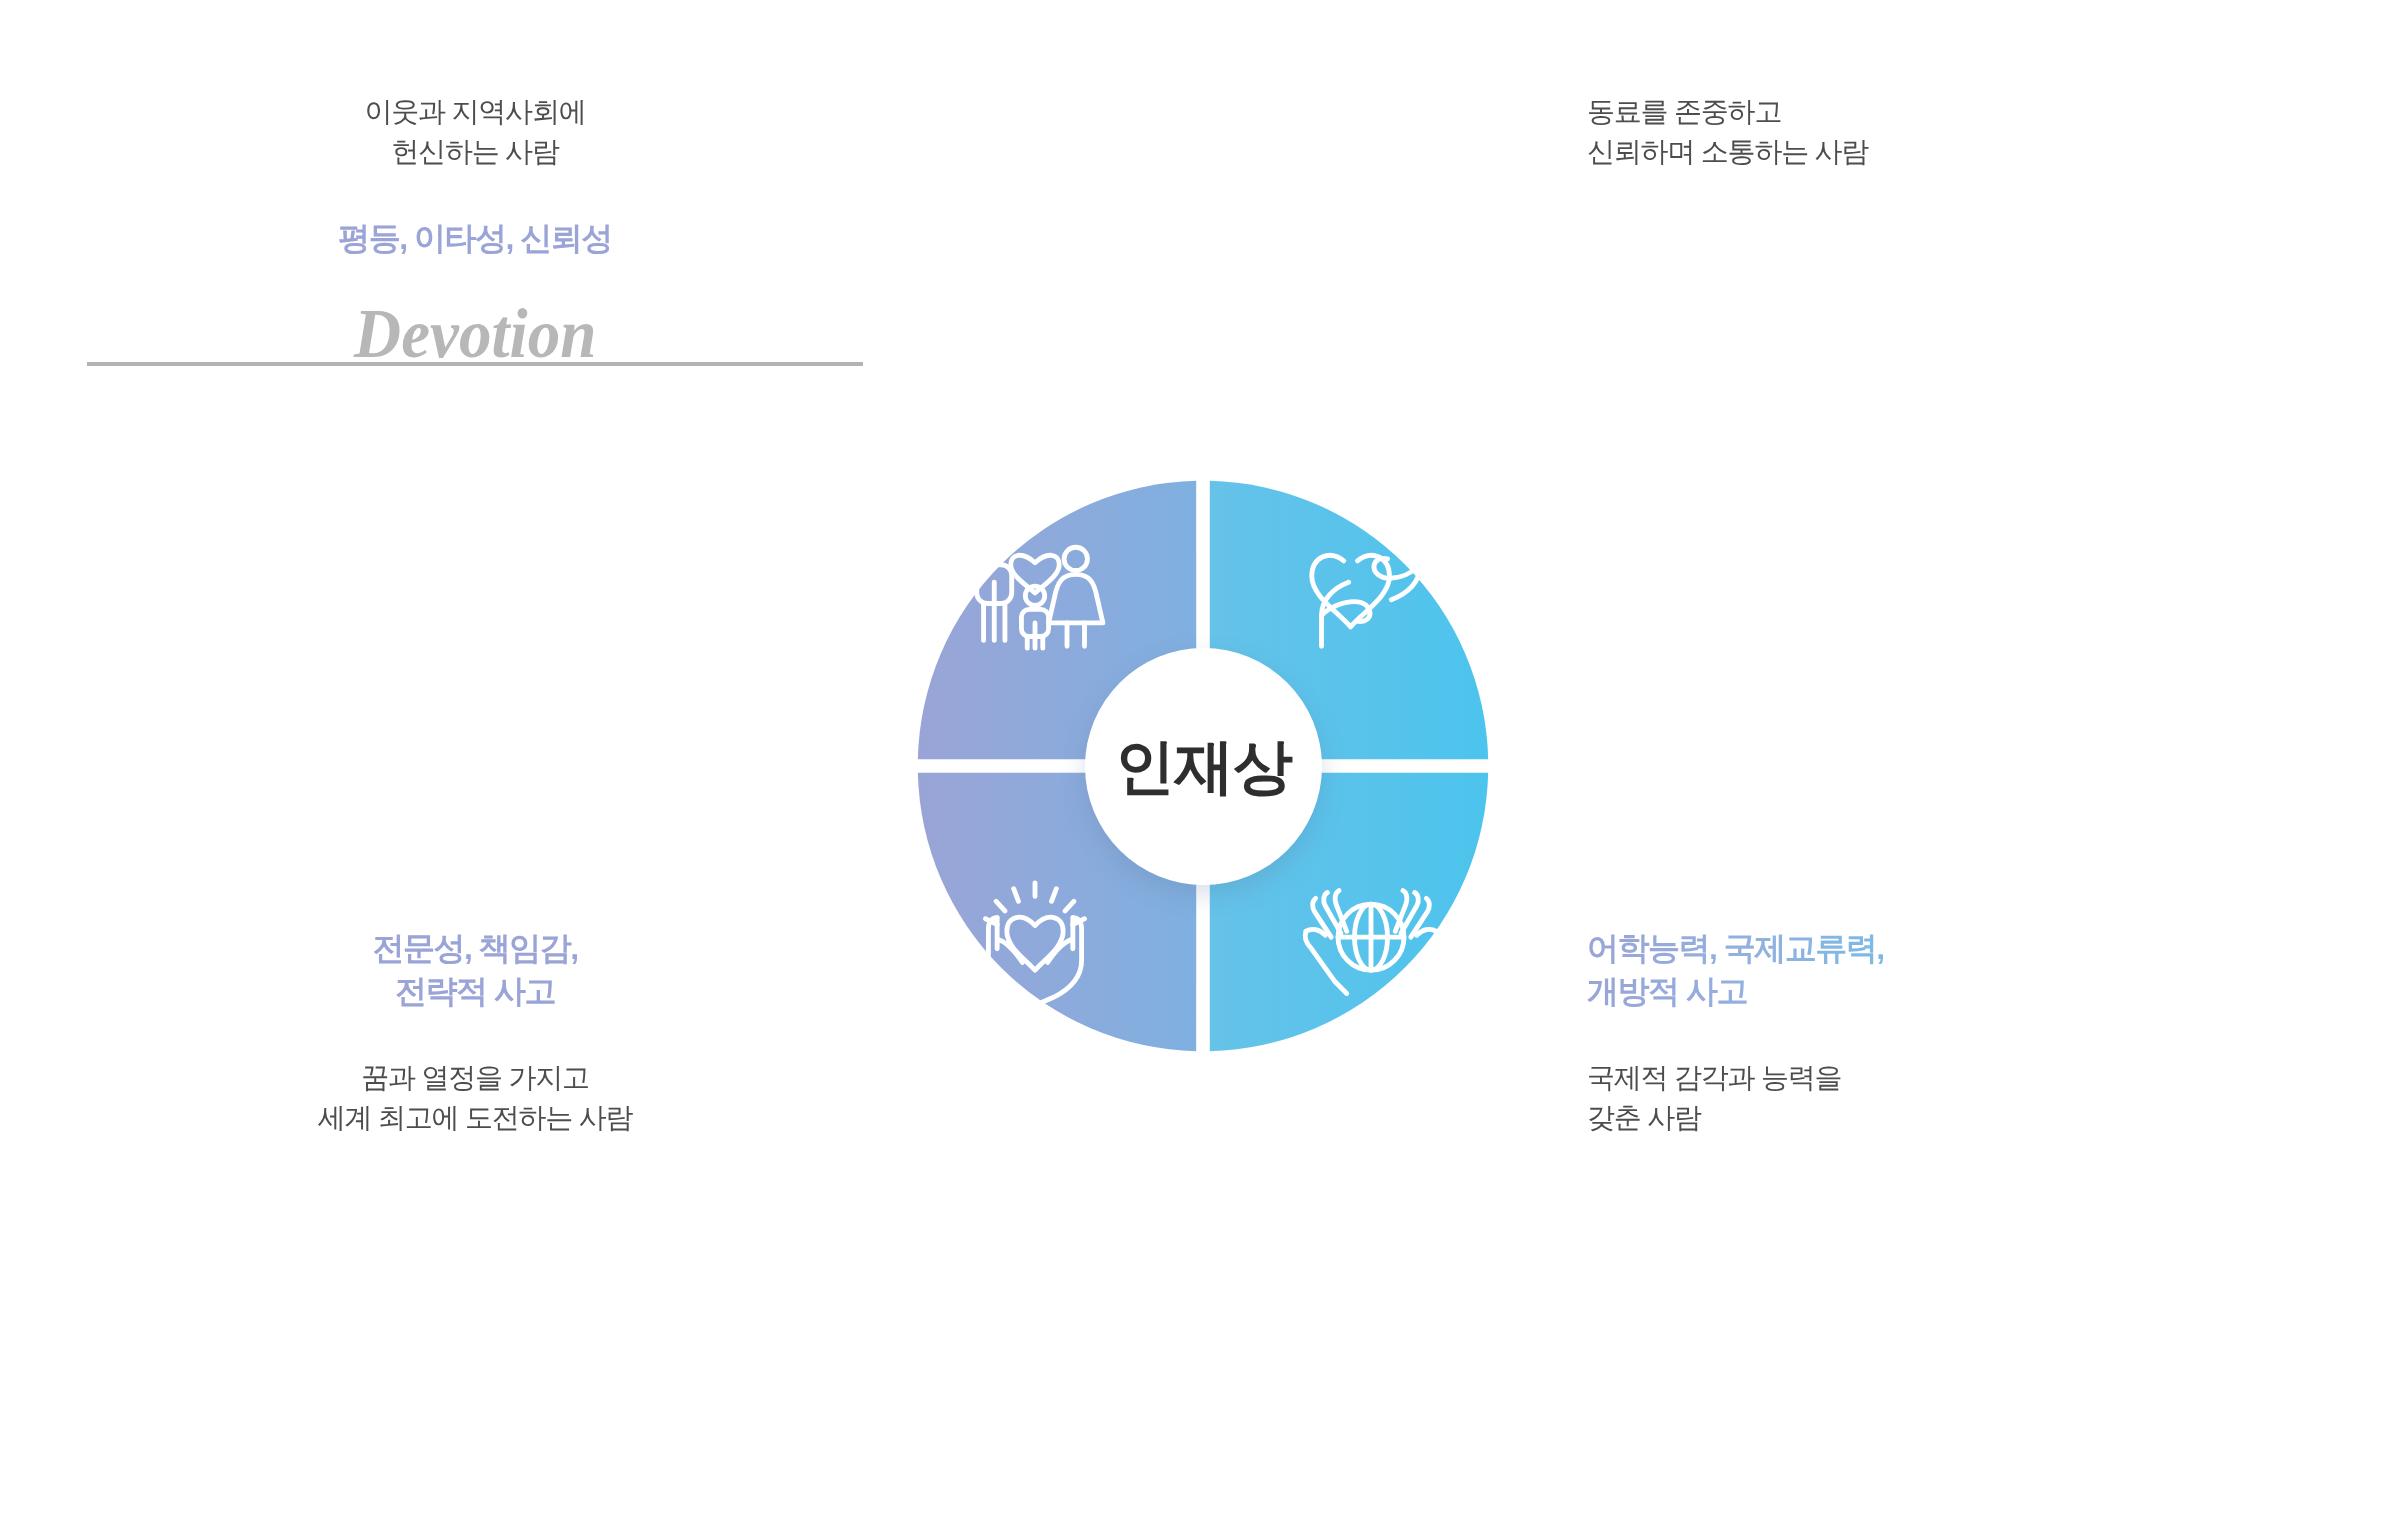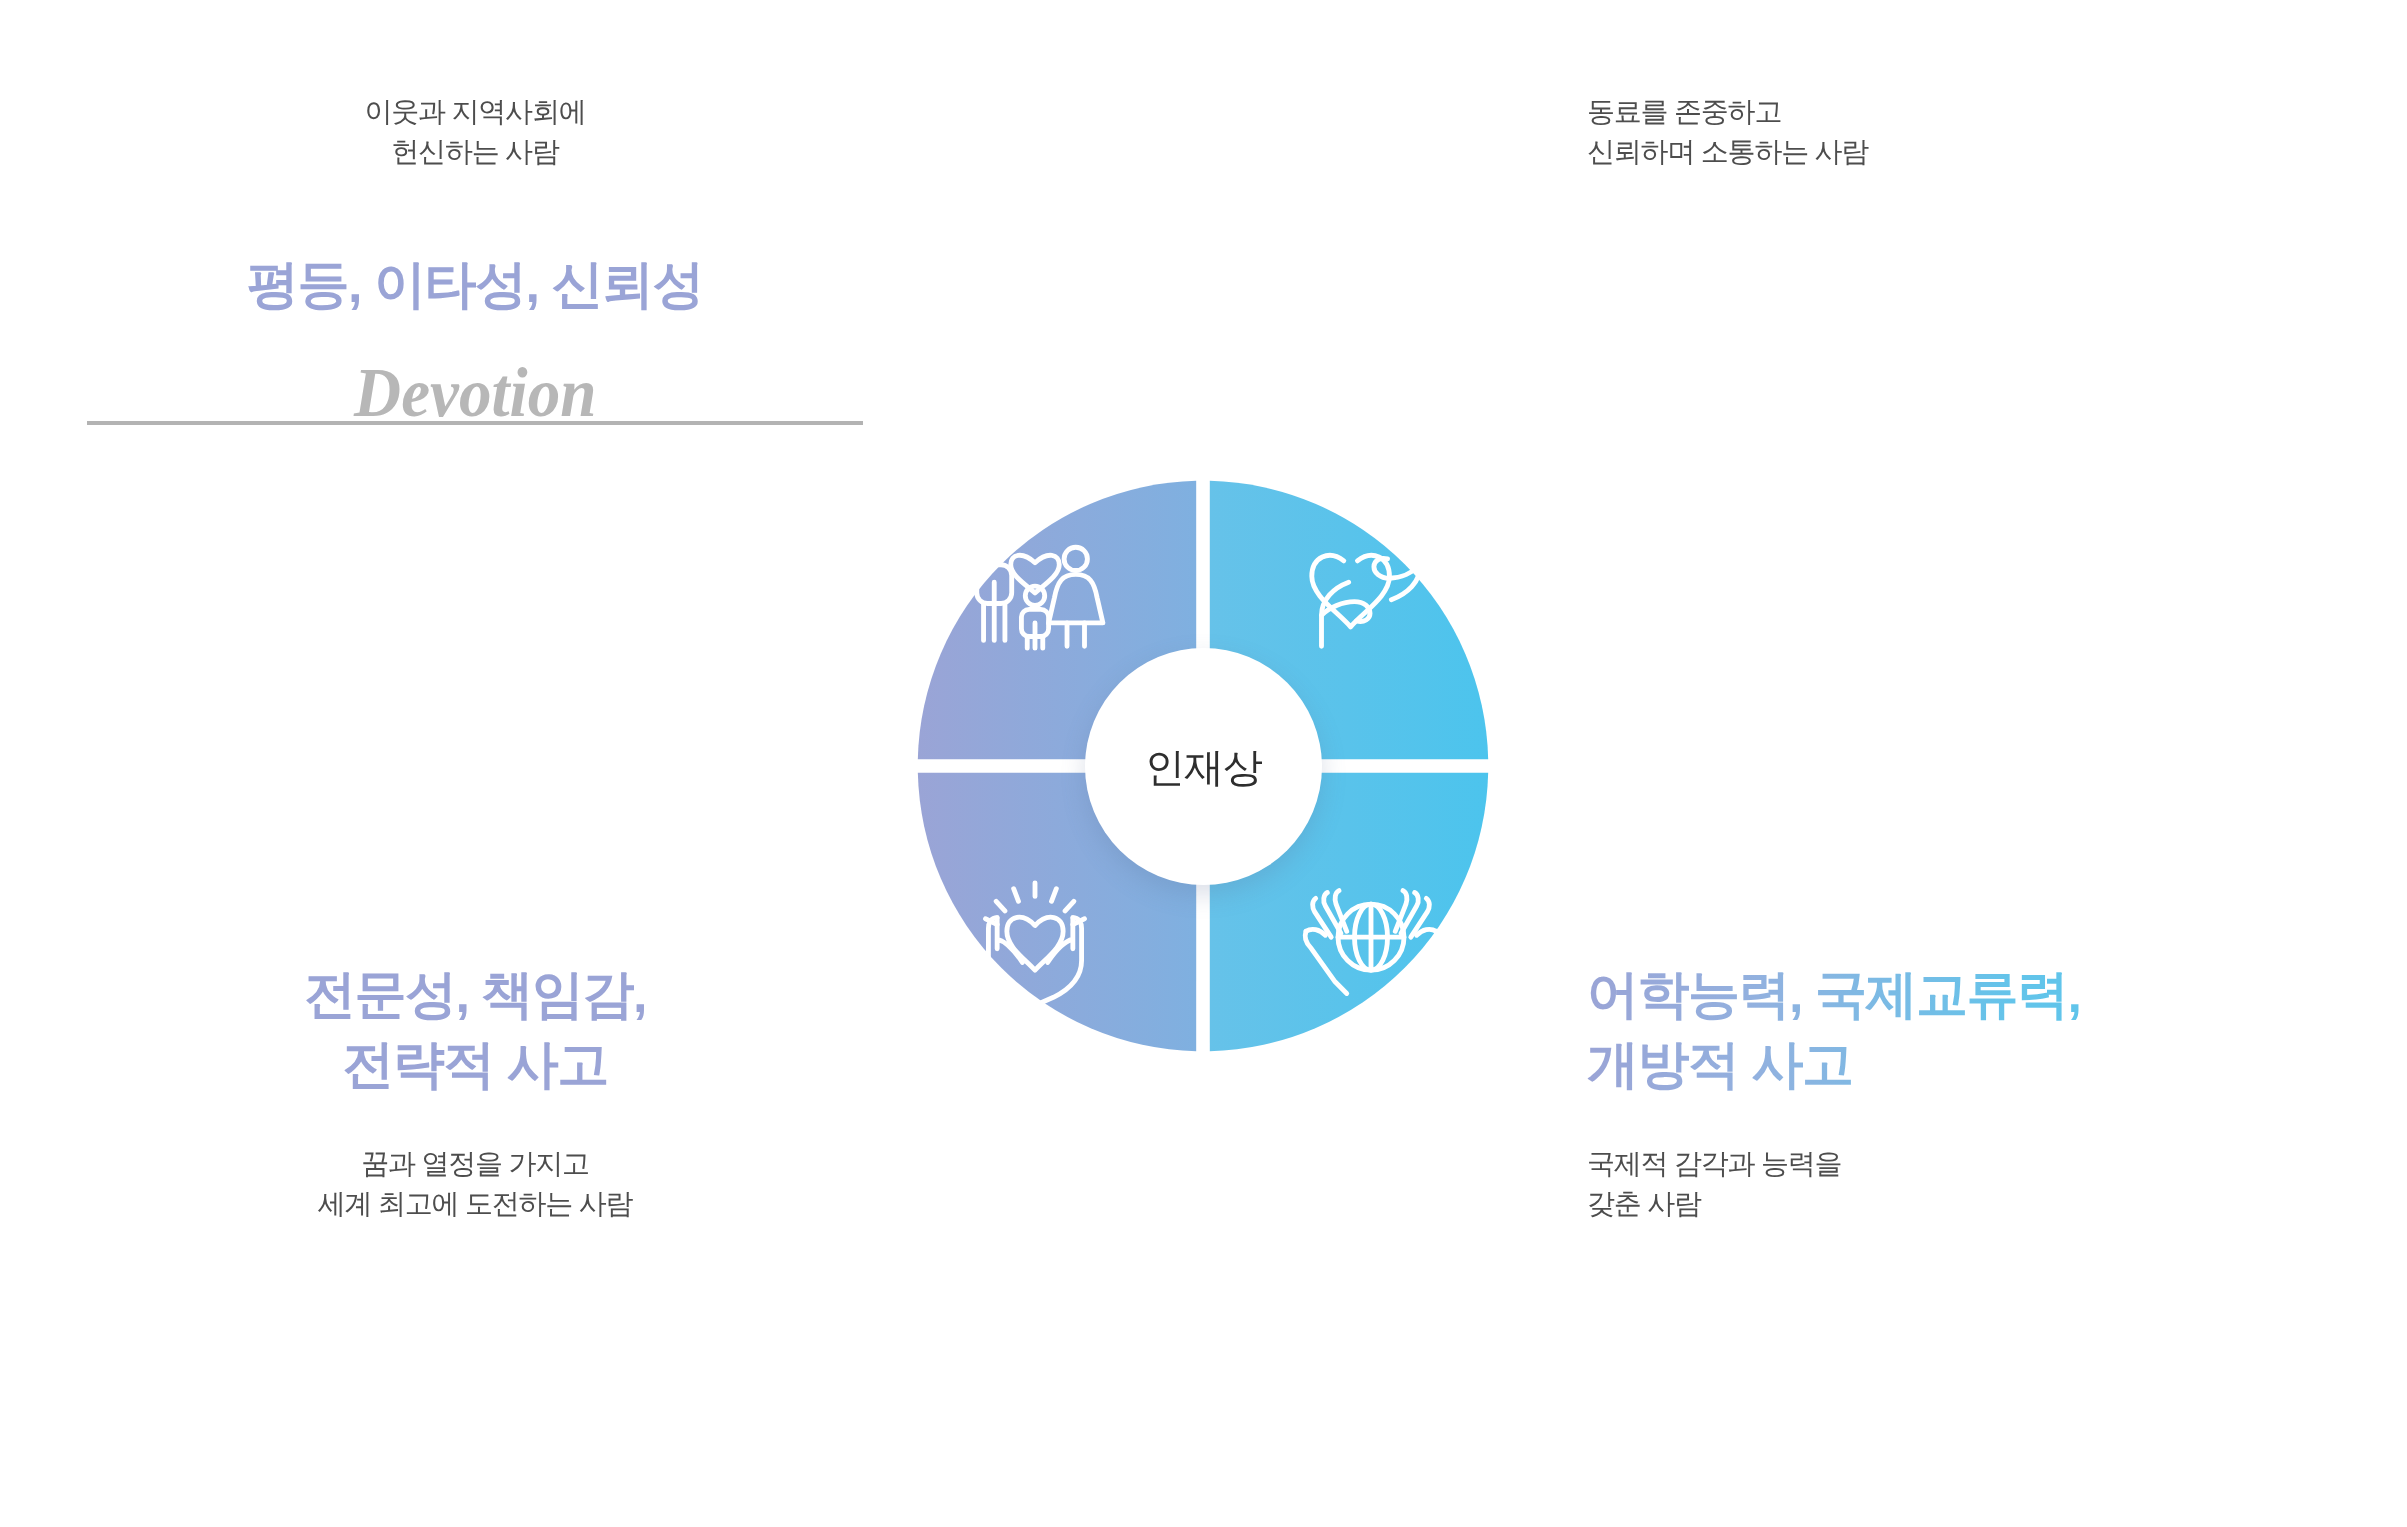--- a/index.html
+++ b/index.html
@@ -33,22 +33,22 @@
     width: 237px;
     height: 237px;
     border-radius: 50%;
     background: #ffffff;
     box-shadow: 0 9.7px 25px rgba(90,110,150,0.22);
     display: flex;
     align-items: center;
     justify-content: center;
   }
   .center-label {
-    font-size: 40px;
-    font-weight: 400;
+    font-size: 60px;
+    font-weight: 700;
     color: #2e2e2e;
     letter-spacing: -1px;
     line-height: 1;
     white-space: nowrap;
   }
 
   .quad-icon {
     position: absolute;
     width: 146px;
     height: 132px;
@@ -75,29 +75,28 @@
   .desc {
     font-size: 28px;
     font-weight: 500;
     line-height: 1.42;
     color: #4d4d4d;
     letter-spacing: -1.2px;
     white-space: pre-line;
   }
 
   .keywords {
-    font-size: 52px;
+    font-size: 32px;
     font-weight: 800;
     line-height: 1.35;
     letter-spacing: -1.5px;
     white-space: pre-line;
     background-clip: text;
     -webkit-background-clip: text;
     color: transparent;
-    margin-top: 32px;
     -webkit-text-fill-color: transparent;
   }
   .keywords.kw-solid {
     background: none;
     -webkit-text-fill-color: #9aa4d6;
     color: #9aa4d6;
   }
   .keywords.kw-grad-right {
     background-image: linear-gradient(90deg, #9aa4d6 0%, #8fb1de 26%, #6cc3ea 58%, #52c5ec 100%);
   }

